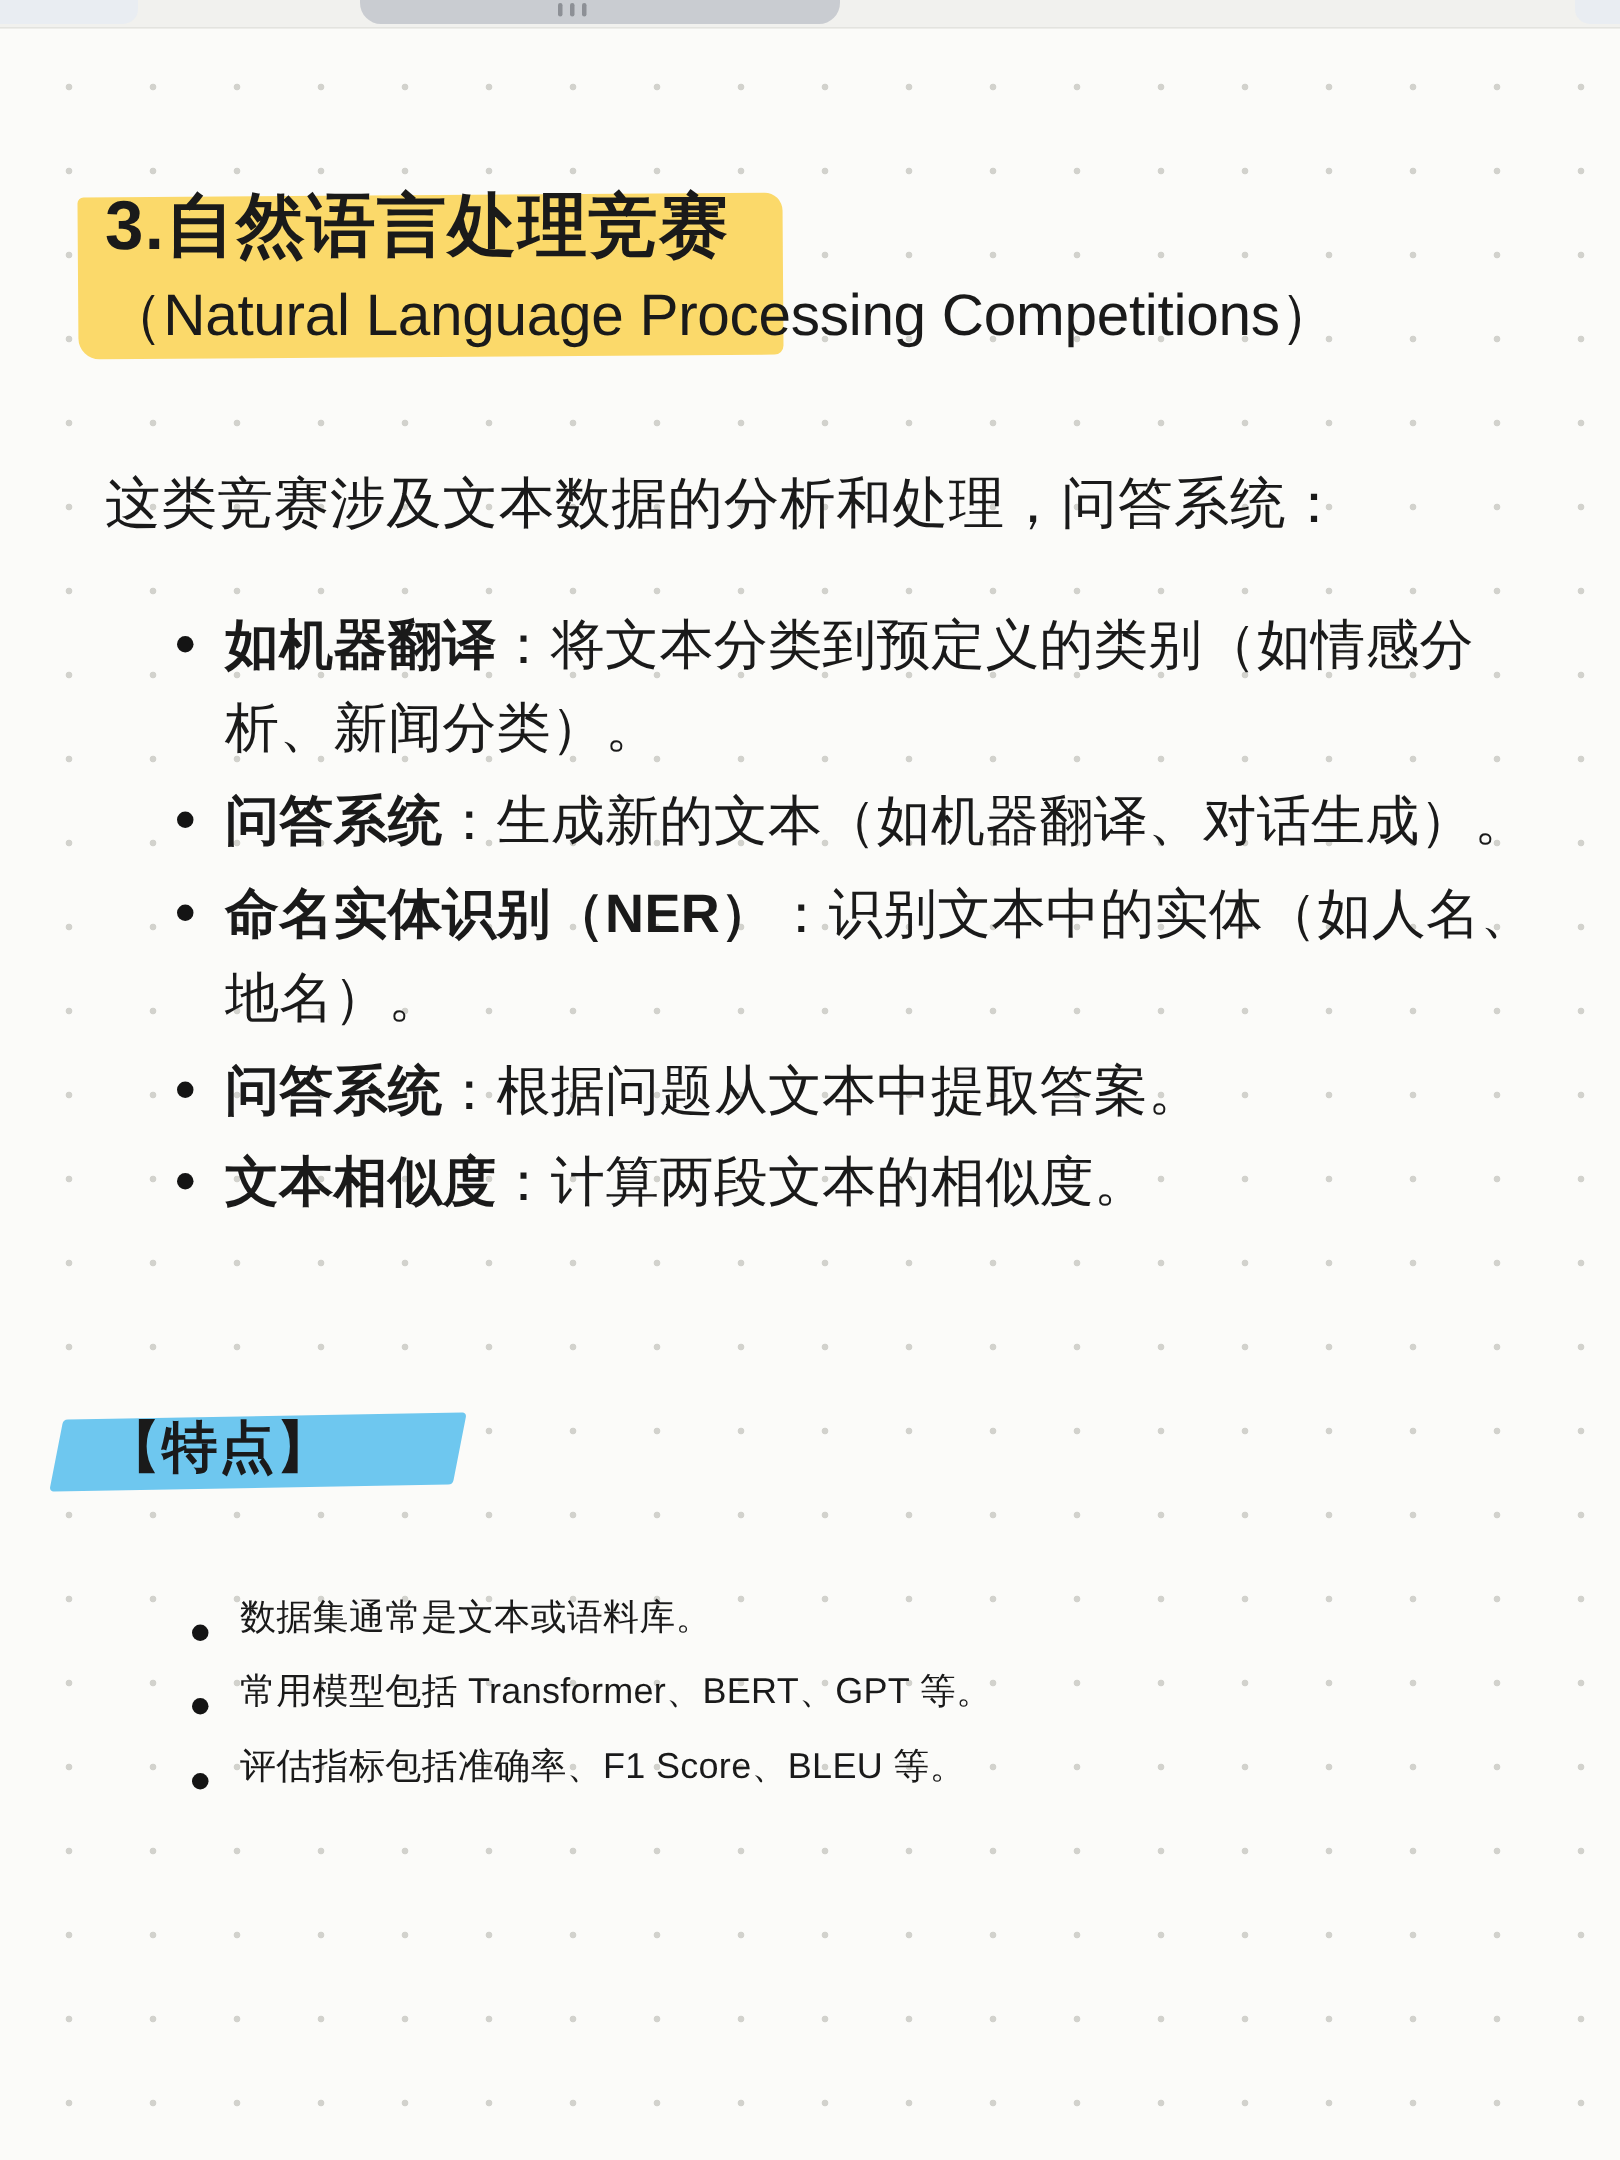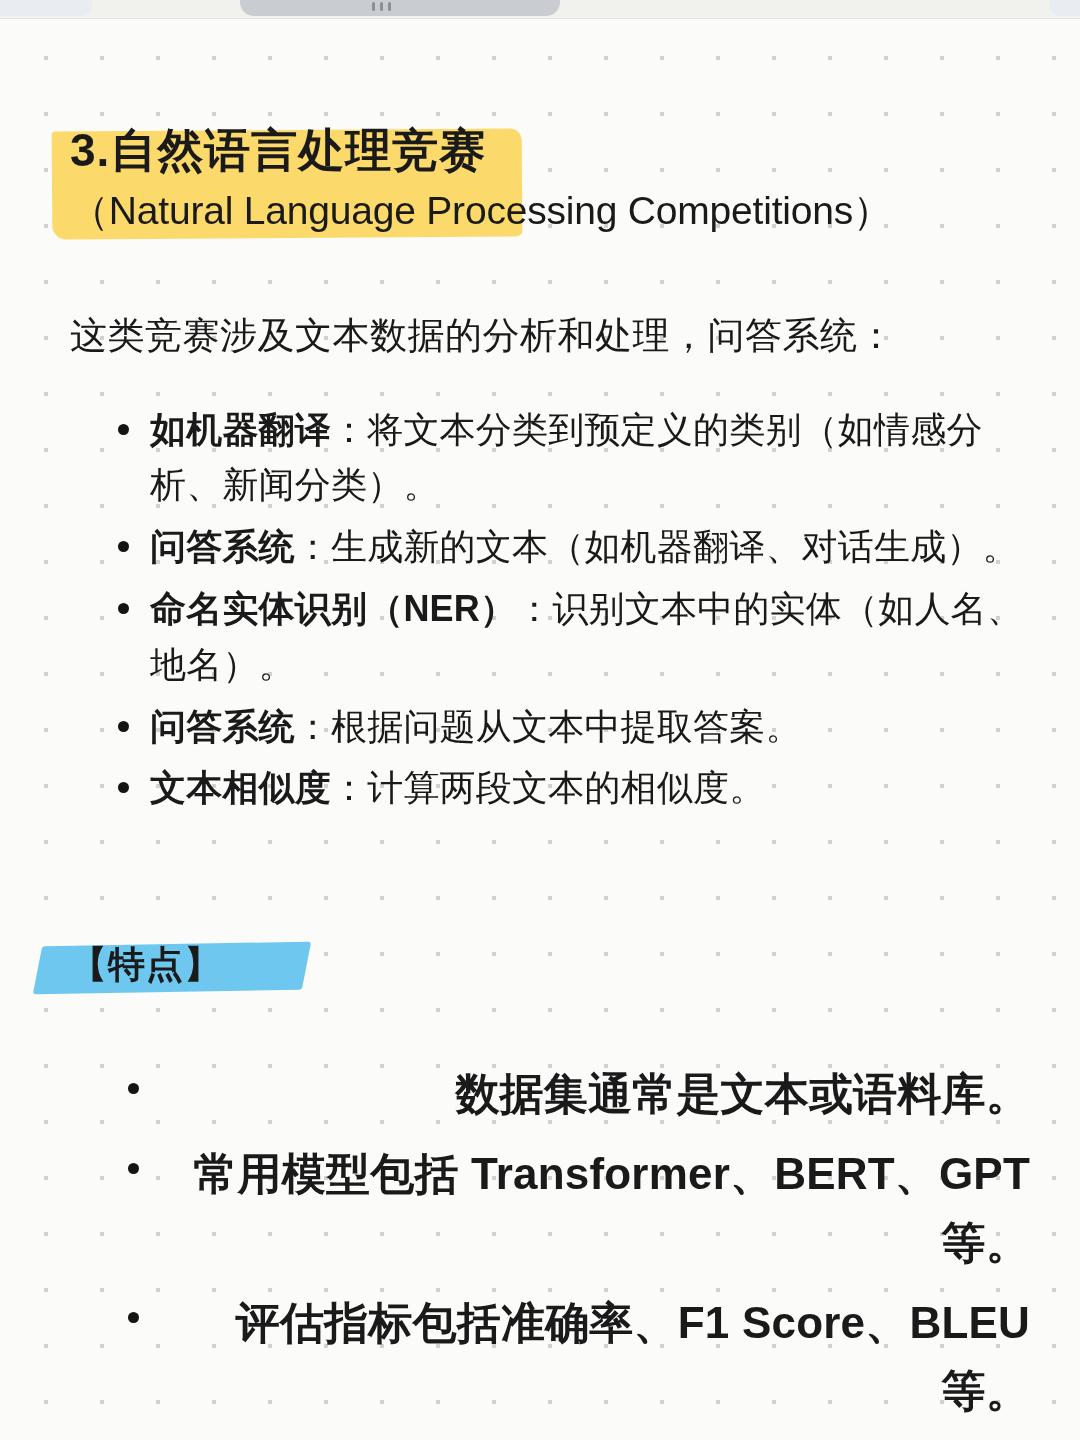--- a/index.html
+++ b/index.html
@@ -187,24 +187,23 @@
     font-size: 37px;
     font-weight: bold;
     letter-spacing: 1px;
   }
 
   ul.bullets.second {
     margin-top: 70px;
     padding-left: 88px;
   }
   ul.bullets.second li {
-    font-size: 44px;
+    font-size: 24px;
     margin-bottom: 12px;
-    font-weight: 700;
-    text-align: right;
+    font-weight: 400;
   }
   ul.bullets.second li::before {
     top: 23px;
   }
 </style>
 </head>
 <body>
 
 <div class="paper"></div>
 

